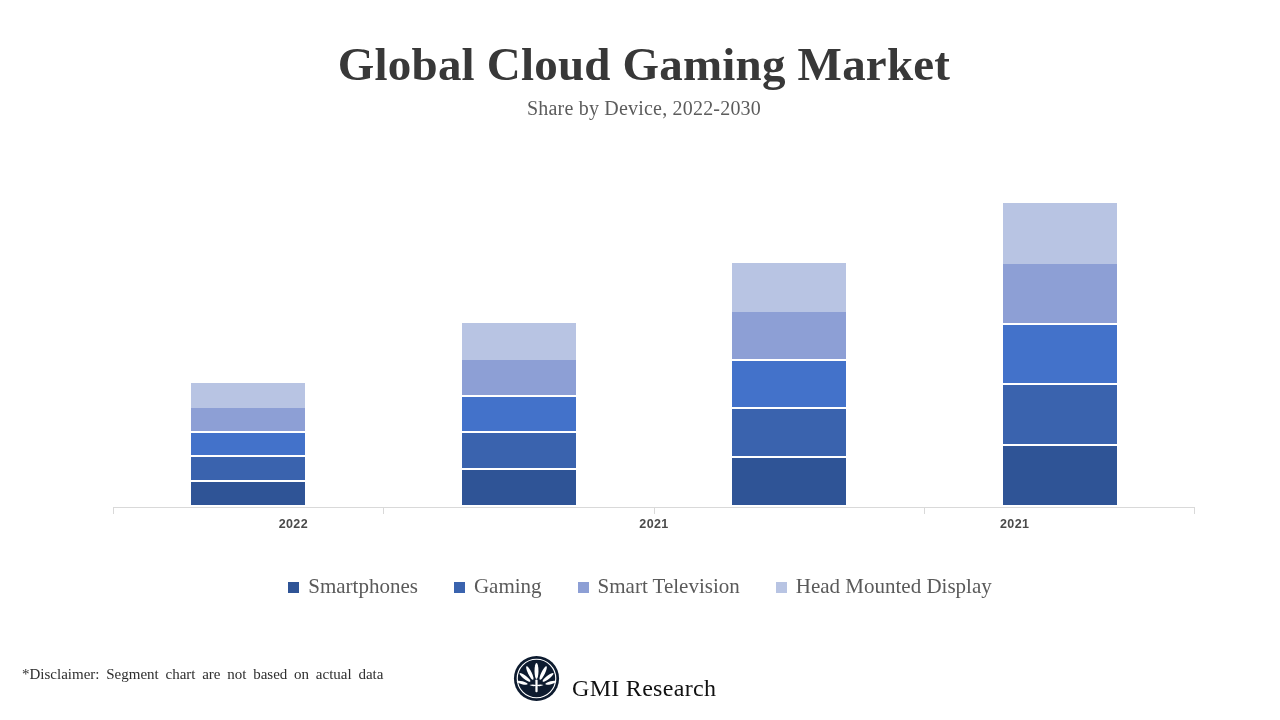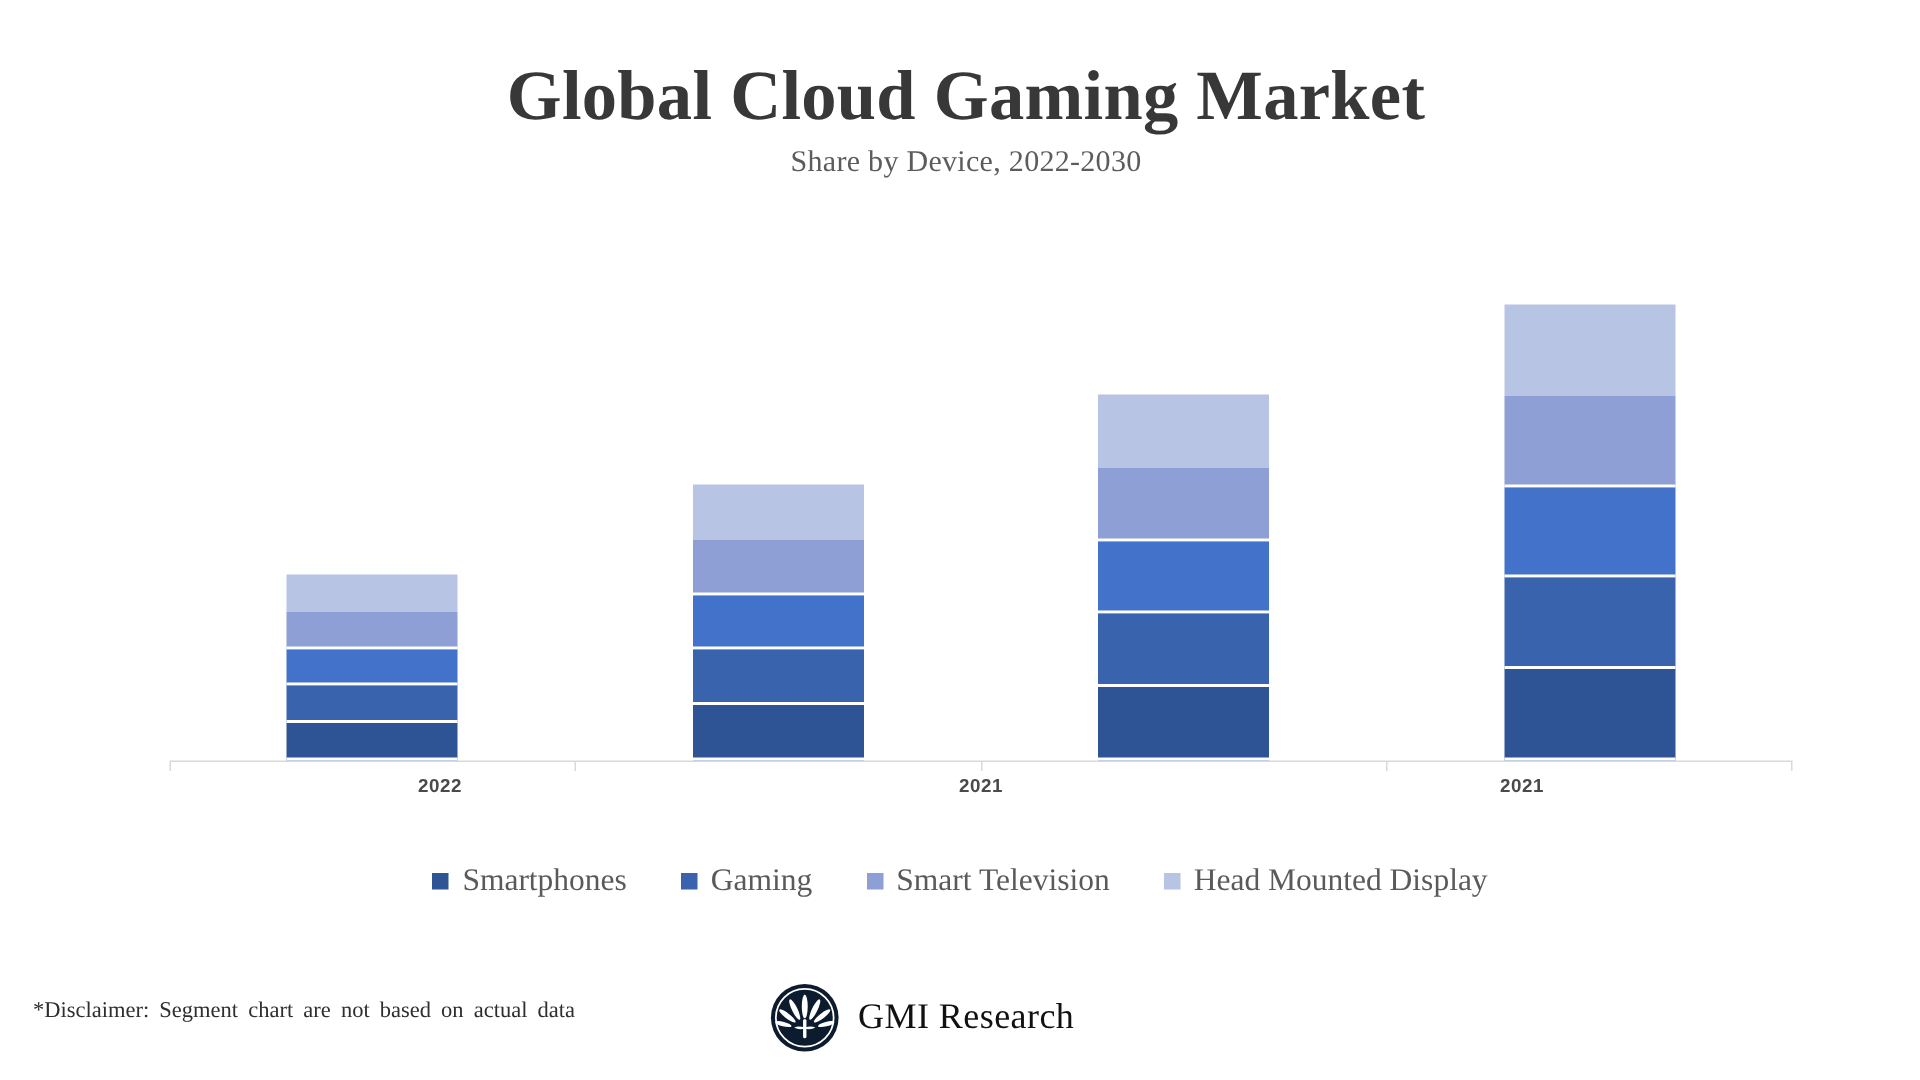--- a/index.html
+++ b/index.html
@@ -155,21 +155,21 @@
     color: #2e2e2e;
     word-spacing: 3px;
     white-space: nowrap;
     text-align: center;
   }
   .brand {
     position: absolute;
     left: 513px;
     top: 655px;
     display: flex;
-    align-items: center;
+    align-items: flex-end;
     gap: 12px;
   }
   .brand-logo {
     width: 47px;
     height: 47px;
     flex: 0 0 auto;
   }
   .brand-name {
     font-family: "Liberation Serif", serif;
     font-size: 24px;

